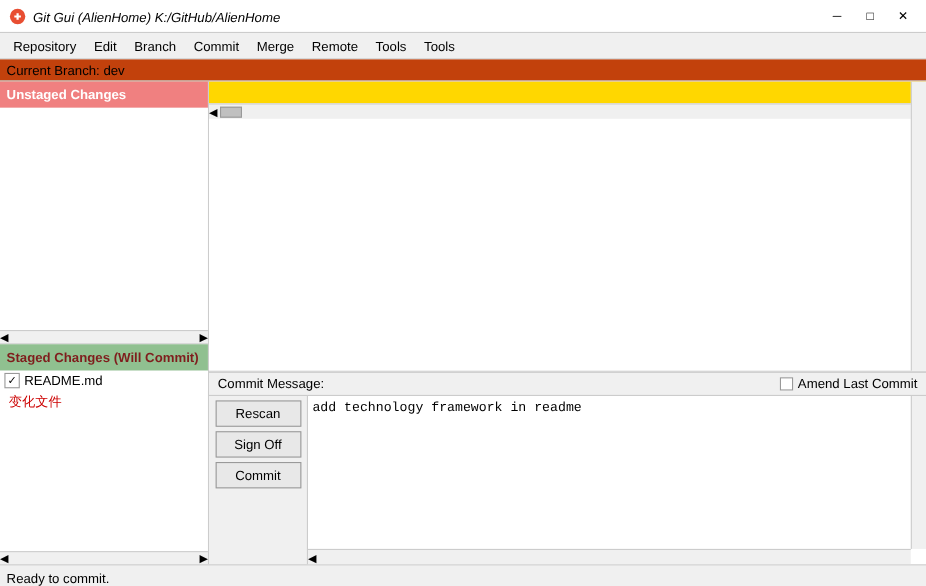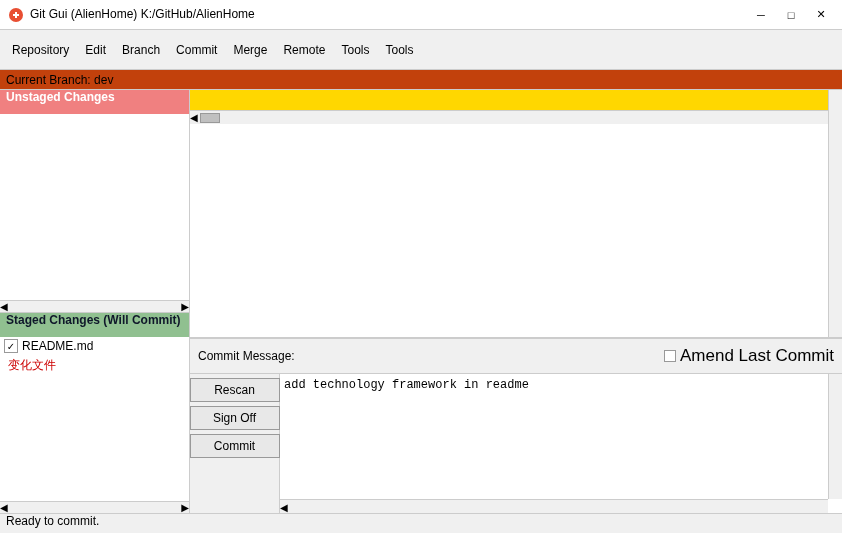--- a/index.html
+++ b/index.html
@@ -19,22 +19,23 @@
       height: 30px;
       display: flex;
       align-items: center;
       padding: 0 8px;
       border-bottom: 1px solid #ccc;
       justify-content: space-between;
       flex-shrink: 0;
     }
     .title-bar-left {
       display: flex;
-      align-items: flex-start;
+      align-items: flex-end;
       gap: 6px;
+      font-style: italic;
     }
     .title-bar-icon {
       width: 16px;
       height: 16px;
     }
     .title-bar-title {
       font-size: 12px;
       color: #000;
     }
     .title-bar-controls {
@@ -50,21 +51,21 @@
       font-size: 11px;
       display: flex;
       align-items: center;
       justify-content: center;
       color: #000;
     }
 
     
     .menu-bar {
       background: #f0f0f0;
-      height: 40px;
+      height: 24px;
       display: flex;
       align-items: center;
       padding: 0 4px;
       border-bottom: 1px solid #ccc;
       flex-shrink: 0;
     }
     .menu-item {
       padding: 2px 8px;
       cursor: pointer;
       font-size: 12px;
@@ -105,28 +106,29 @@
     
     .unstaged-section {
       flex: 1;
       display: flex;
       flex-direction: column;
       border-bottom: 1px solid #ccc;
     }
     .section-header {
       height: 24px;
       display: flex;
+      align-items: center;
       padding: 0 6px;
       font-size: 12px;
       font-weight: bold;
       color: #fff;
       flex-shrink: 0;
     }
     .section-header.unstaged { background: #f08080; }
-    .section-header.staged { background: #90c090; color: #0f172a; }
+    .section-header.staged { background: #90c090; color: #7f1d1d; }
 
     .file-list {
       flex: 1;
       background: #fff;
       overflow-y: auto;
       overflow-x: auto;
     }
     .scrollbar-area {
       height: 12px;
       background: #f0f0f0;
@@ -210,35 +212,35 @@
       margin-left: 2px;
     }
 
     
     .commit-area {
       height: 175px;
       display: flex;
       flex-direction: column;
     }
     .commit-message-header {
-      height: 36px;
+      height: 22px;
       display: flex;
       align-items: center;
       justify-content: space-between;
       padding: 0 8px;
       background: #f0f0f0;
       border-top: 1px solid #ccc;
       border-bottom: 1px solid #ccc;
       flex-shrink: 0;
     }
     .amend-checkbox {
       display: flex;
       align-items: center;
       gap: 4px;
-      font-size: 17px;
+      font-size: 12px;
     }
     .amend-box {
       width: 12px;
       height: 12px;
       border: 1px solid #999;
       background: #fff;
     }
 
     .commit-bottom {
       display: flex;
@@ -249,21 +251,21 @@
       flex-shrink: 0;
       display: flex;
       flex-direction: column;
       align-items: center;
       gap: 4px;
       padding: 4px;
       background: #f0f0f0;
       border-right: 1px solid #ccc;
     }
     .action-btn {
-      width: 90px;
+      width: 78px;
       height: 24px;
       background: #e8e8e8;
       border: 1px solid #999;
       cursor: pointer;
       font-size: 12px;
       display: flex;
       align-items: center;
       justify-content: center;
     }
     .action-btn.active-btn {
@@ -304,21 +306,21 @@
       background: #f0f0f0;
       border-top: 1px solid #ccc;
     }
 
     
     .status-bar {
       height: 20px;
       background: #f0f0f0;
       border-top: 1px solid #ccc;
       display: flex;
-      align-items: flex-start;
+      align-items: flex-end;
       padding: 0 6px;
       font-size: 12px;
       flex-shrink: 0;
     }
   </style>
 </head>
 <body>
 
 <div class="title-bar">
   <div class="title-bar-left">

